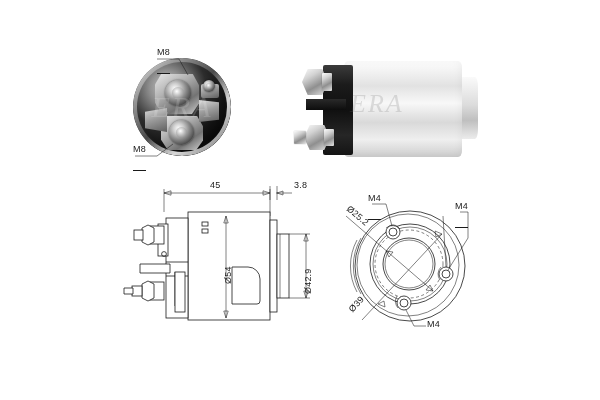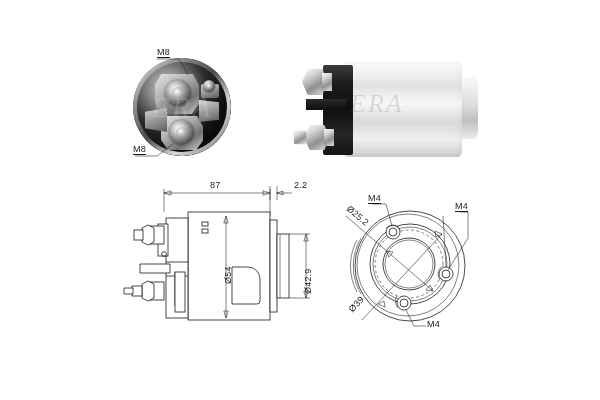--- a/index.html
+++ b/index.html
@@ -14,21 +14,21 @@
 
   
   .dim-label{
     position:absolute;
     font-family:"Liberation Sans",sans-serif;
     font-size:9px;
     color:#1a1a1a;
     white-space:nowrap;
     letter-spacing:.2px;
   }
-  .dim-label.under{border-bottom:1px solid #1a1a1a;padding-bottom:0px;line-height:10px;}
+  .dim-label.under{border-bottom:1px solid #1a1a1a;padding-bottom:16px;line-height:10px;}
   .rot90{transform-origin:left top;transform:rotate(-90deg);}
   .rot-diag{transform-origin:left top;}
 
   
   .photo-front{
     position:absolute;left:133px;top:58px;width:98px;height:98px;
     border-radius:50%;
     background:
       radial-gradient(circle at 34% 30%, #c9c9c9 0%, #8e8e8e 18%, #2c2c2c 42%, #111 62%, #000 82%);
     box-shadow:inset 0 0 6px rgba(255,255,255,.25);
@@ -203,23 +203,23 @@
       <path class="ln-dim" d="M106,44 l-2.2,7 h4.4 z" fill="#1a1a1a" stroke="none"></path>
       <path class="ln-dim" d="M106,146 l-2.2,-7 h4.4 z" fill="#1a1a1a" stroke="none"></path>
 
       <line class="ln-dim" x1="186" y1="62" x2="186" y2="126"></line>
       <path class="ln-dim" d="M186,62 l-2.2,7 h4.4 z" fill="#1a1a1a" stroke="none"></path>
       <path class="ln-dim" d="M186,126 l-2.2,-7 h4.4 z" fill="#1a1a1a" stroke="none"></path>
       <line class="ln-dim" x1="169" y1="62" x2="190" y2="62"></line>
       <line class="ln-dim" x1="169" y1="126" x2="190" y2="126"></line>
     </svg>
 
-    <div class="dim-label" style="left:90px;top:8px;">87</div>
-
-    <div class="dim-label" style="left:174px;top:8px;">2.2</div>
+    <div class="dim-label" style="left:90px;top:8px;">45</div>
+
+    <div class="dim-label" style="left:174px;top:8px;">3.8</div>
 
     <div class="dim-label rot90" style="left:103px;top:112px;">Ø54</div>
 
     <div class="dim-label rot90" style="left:183px;top:122px;">Ø42.9</div>
   </div>
 
   <div class="panel" style="left:330px;top:188px;width:165px;height:150px;text-decoration:underline;">
 
     <svg width="165" height="150" viewBox="0 0 165 150">
 

